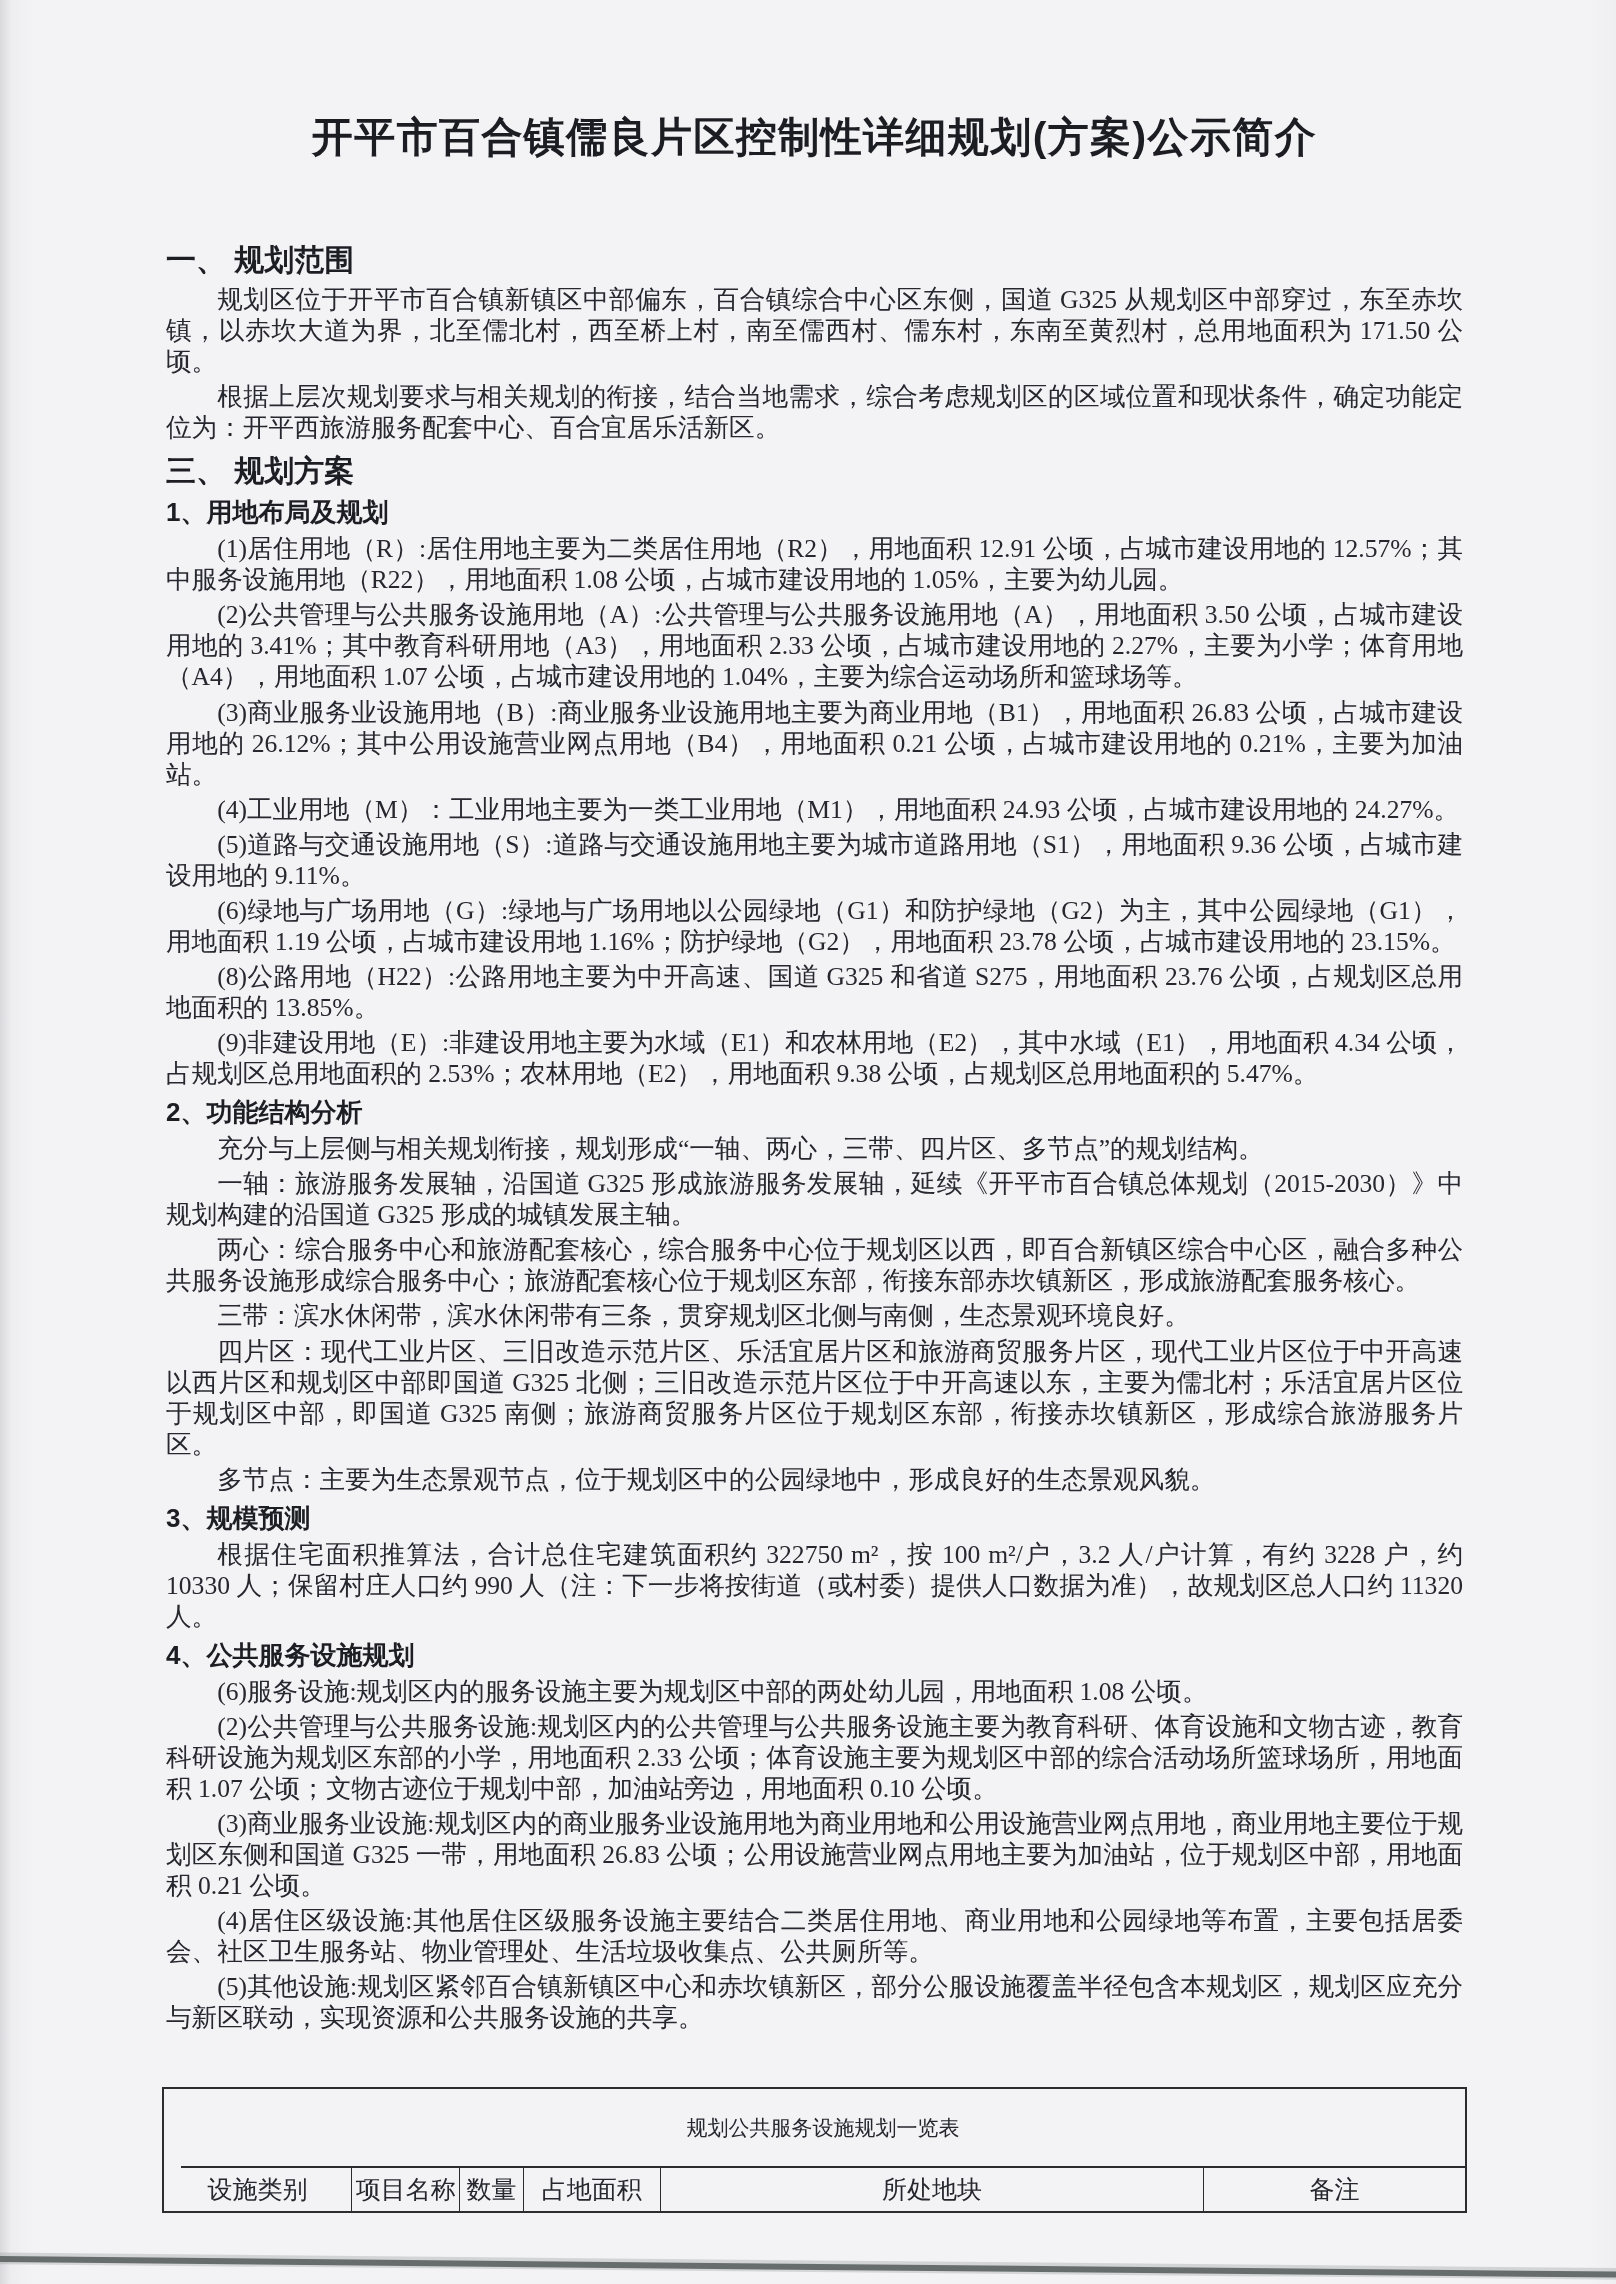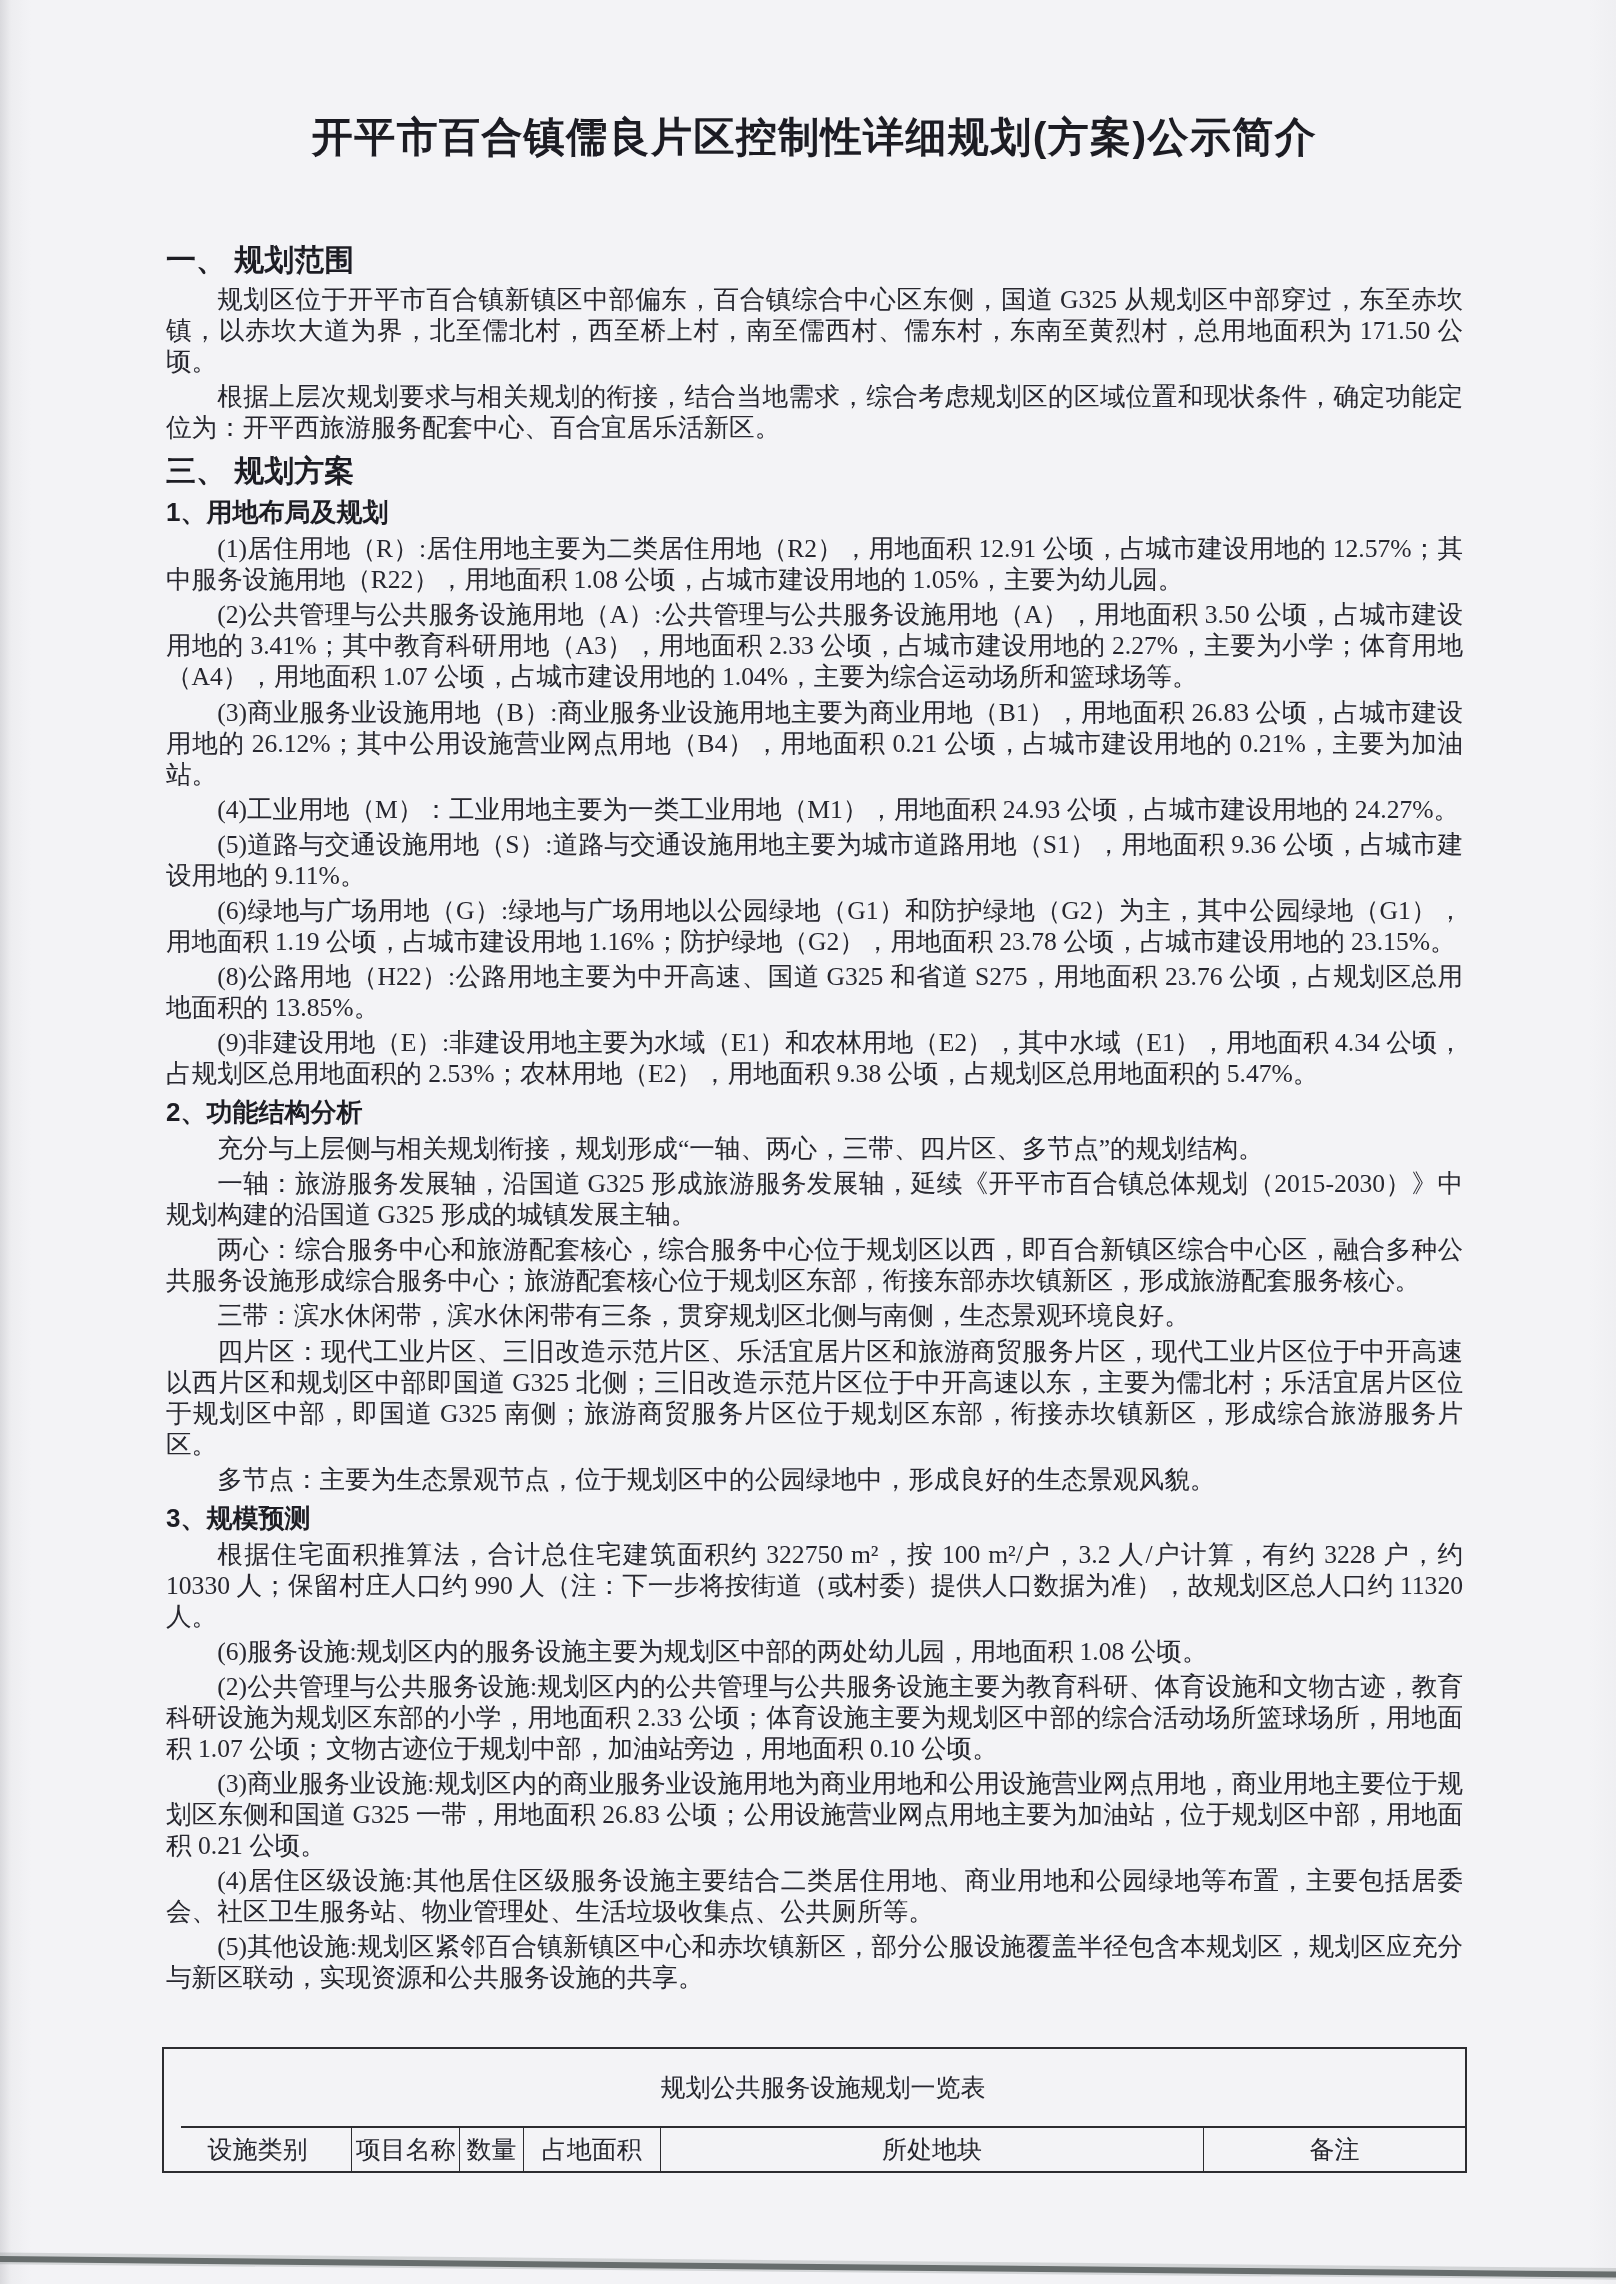--- a/index.html
+++ b/index.html
@@ -61,21 +61,21 @@
     width: 1301px;
     border: 2.8px solid #2c2c30;
     background: transparent;
   }
   .table-title-row {
     border-bottom: 2.8px solid #2c2c30;
     height: 77px;
     display: flex;
     align-items: center;
     justify-content: center;
-    font-size: 25px;
+    font-size: 21px;
     color: #26262e;
     margin-left: 17px;
   }
   .table-header-row {
     display: flex;
     height: 43px;
     font-size: 25px;
     color: #26262e;
   }
   .table-header-row .cell {
@@ -130,20 +130,21 @@
     <p class="para">(9)非建设用地（E）:非建设用地主要为水域（E1）和农林用地（E2），其中水域（E1），用地面积 4.34 公顷，占规划区总用地面积的 2.53%；农林用地（E2），用地面积 9.38 公顷，占规划区总用地面积的 5.47%。</p>
     <div class="h2">2、功能结构分析</div>
     <p class="para">充分与上层侧与相关规划衔接，规划形成“一轴、两心，三带、四片区、多节点”的规划结构。</p>
     <p class="para">一轴：旅游服务发展轴，沿国道 G325 形成旅游服务发展轴，延续《开平市百合镇总体规划（2015-2030）》中规划构建的沿国道 G325 形成的城镇发展主轴。</p>
     <p class="para">两心：综合服务中心和旅游配套核心，综合服务中心位于规划区以西，即百合新镇区综合中心区，融合多种公共服务设施形成综合服务中心；旅游配套核心位于规划区东部，衔接东部赤坎镇新区，形成旅游配套服务核心。</p>
     <p class="para">三带：滨水休闲带，滨水休闲带有三条，贯穿规划区北侧与南侧，生态景观环境良好。</p>
     <p class="para">四片区：现代工业片区、三旧改造示范片区、乐活宜居片区和旅游商贸服务片区，现代工业片区位于中开高速以西片区和规划区中部即国道 G325 北侧；三旧改造示范片区位于中开高速以东，主要为儒北村；乐活宜居片区位于规划区中部，即国道 G325 南侧；旅游商贸服务片区位于规划区东部，衔接赤坎镇新区，形成综合旅游服务片区。</p>
     <p class="para">多节点：主要为生态景观节点，位于规划区中的公园绿地中，形成良好的生态景观风貌。</p>
     <div class="h2">3、规模预测</div>
     <p class="para">根据住宅面积推算法，合计总住宅建筑面积约 322750 m²，按 100 m²/户，3.2 人/户计算，有约 3228 户，约 10330 人；保留村庄人口约 990 人（注：下一步将按街道（或村委）提供人口数据为准），故规划区总人口约 11320 人。</p>
+    <div class="h2">4、公共服务设施规划</div>
     <p class="para">(6)服务设施:规划区内的服务设施主要为规划区中部的两处幼儿园，用地面积 1.08 公顷。</p>
     <p class="para">(2)公共管理与公共服务设施:规划区内的公共管理与公共服务设施主要为教育科研、体育设施和文物古迹，教育科研设施为规划区东部的小学，用地面积 2.33 公顷；体育设施主要为规划区中部的综合活动场所篮球场所，用地面积 1.07 公顷；文物古迹位于规划中部，加油站旁边，用地面积 0.10 公顷。</p>
     <p class="para">(3)商业服务业设施:规划区内的商业服务业设施用地为商业用地和公用设施营业网点用地，商业用地主要位于规划区东侧和国道 G325 一带，用地面积 26.83 公顷；公用设施营业网点用地主要为加油站，位于规划区中部，用地面积 0.21 公顷。</p>
     <p class="para">(4)居住区级设施:其他居住区级服务设施主要结合二类居住用地、商业用地和公园绿地等布置，主要包括居委会、社区卫生服务站、物业管理处、生活垃圾收集点、公共厕所等。</p>
     <p class="para">(5)其他设施:规划区紧邻百合镇新镇区中心和赤坎镇新区，部分公服设施覆盖半径包含本规划区，规划区应充分与新区联动，实现资源和公共服务设施的共享。</p>
 
     <div class="facilities-table">
       <div class="table-title-row">规划公共服务设施规划一览表</div>
       <div class="table-header-row">
         <div class="cell col-type">设施类别</div>

